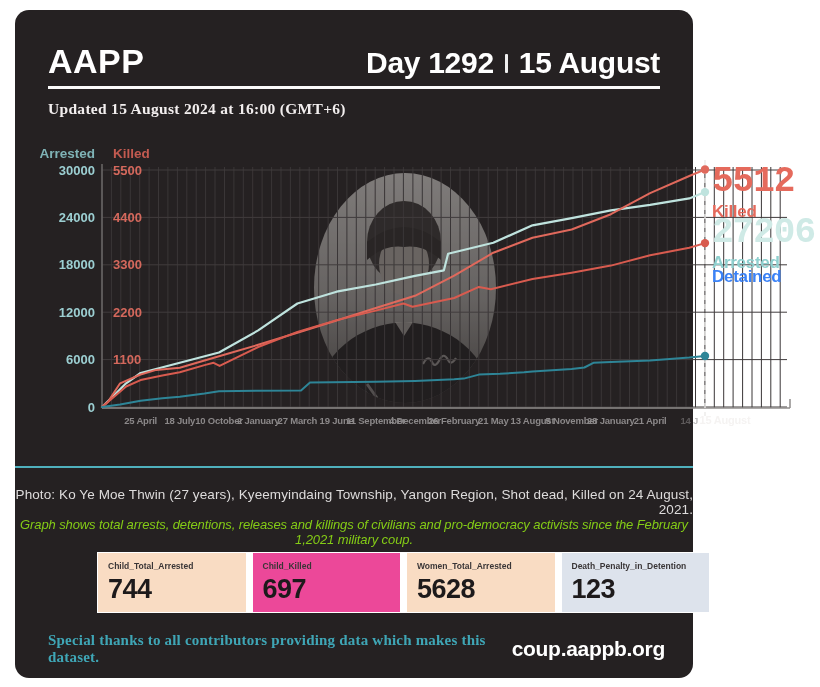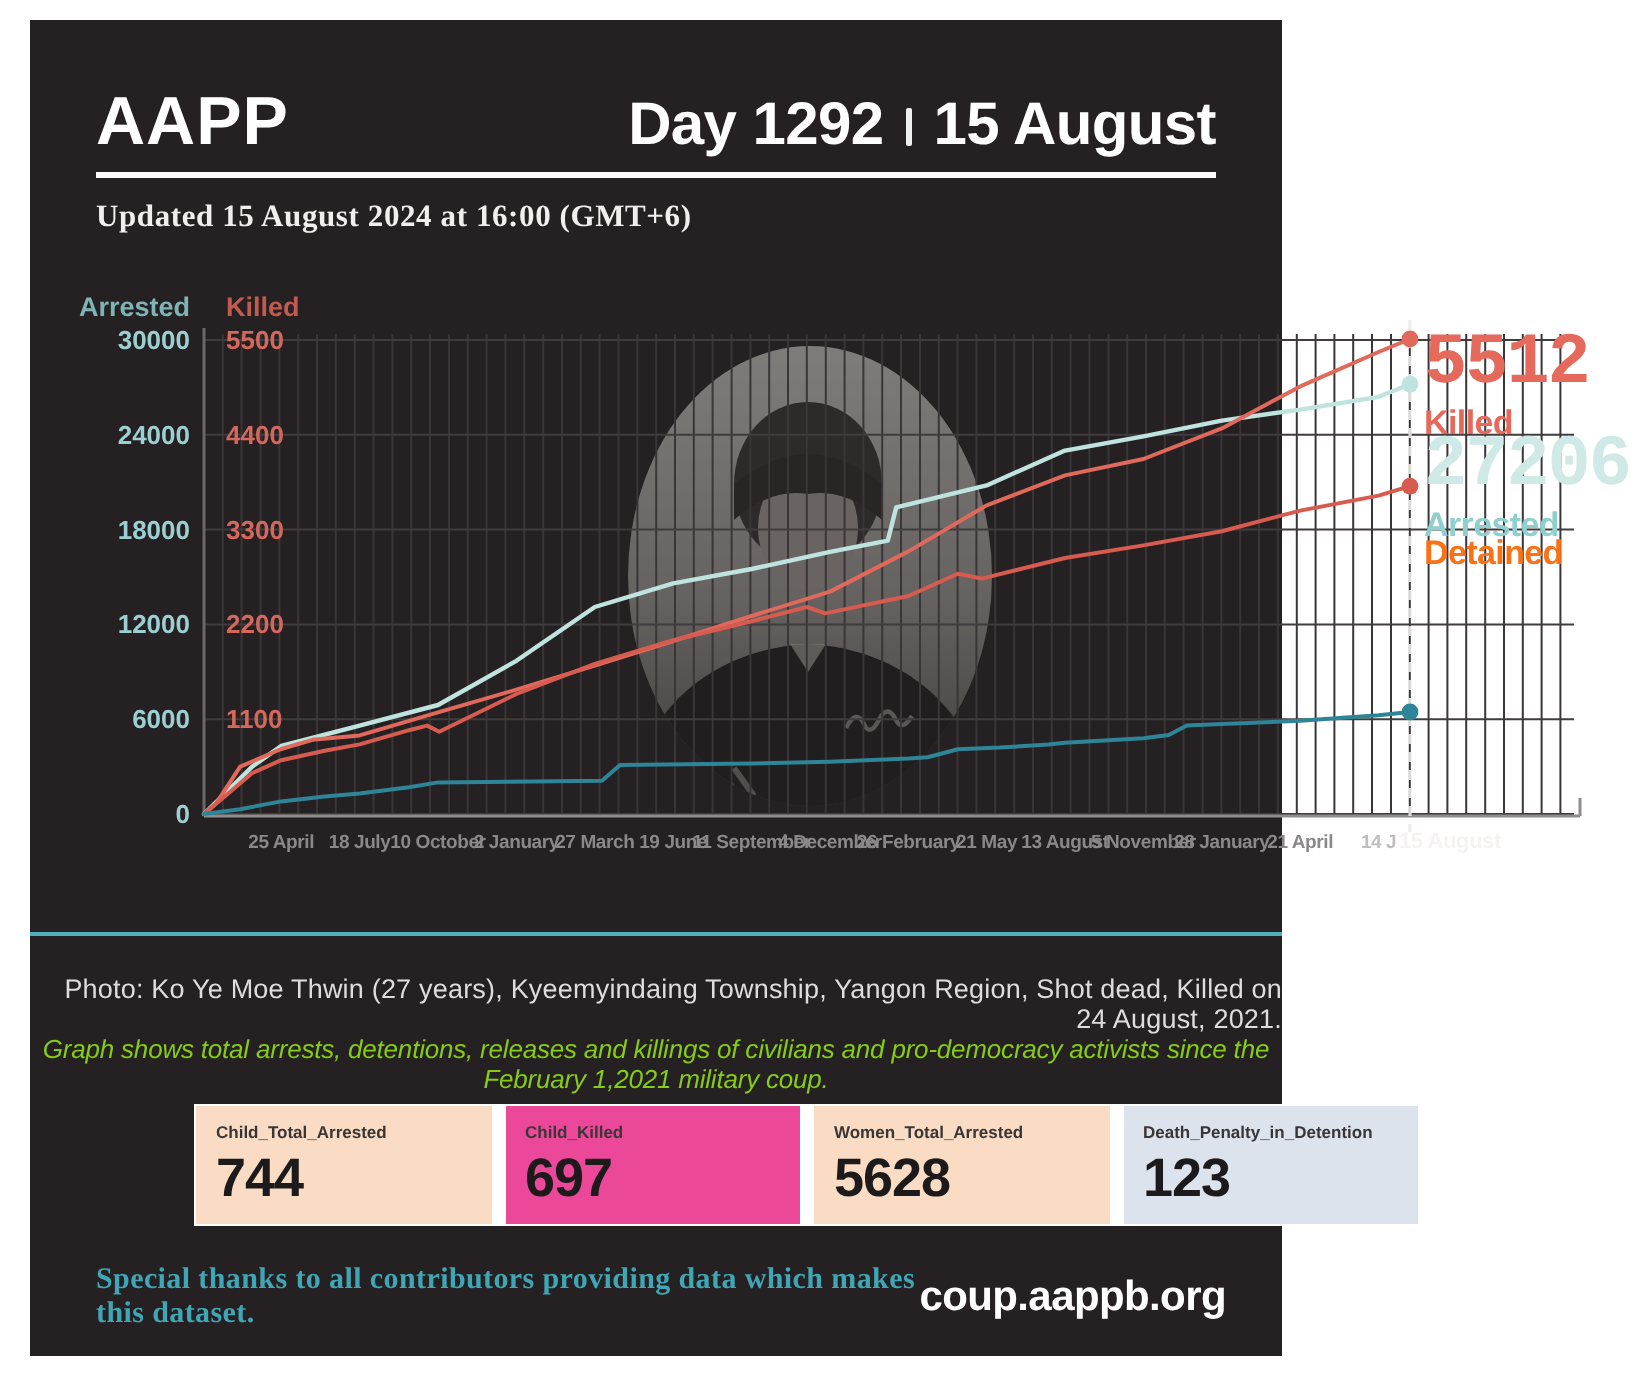--- a/index.html
+++ b/index.html
@@ -1,22 +1,22 @@
 <!DOCTYPE html>
 <html><head>
 <meta charset="utf-8">
 <style>
   html,body{margin:0;padding:0;}
   body{
     width:820px;height:687px;background:#ffffff;
     font-family:"Liberation Sans",sans-serif;position:relative;overflow:hidden;
   }
   .card{
-    position:absolute;left:15px;top:10px;width:626px;height:668px;
-    background:#252122;border-radius:0;color:#fff;
+    position:absolute;left:15px;top:10px;width:678px;height:668px;
+    background:#252122;border-radius:14px;color:#fff;
   }
   
   .hdr{position:absolute;left:33px;right:33px;top:24px;height:44px;
        display:flex;justify-content:space-between;align-items:flex-end;}
   .logo{font-size:34px;font-weight:800;letter-spacing:.5px;line-height:1;}
   .daytitle{font-size:30px;font-weight:800;letter-spacing:-.3px;line-height:1;display:flex;align-items:center;gap:10px;}
   .pipe{display:inline-block;width:3px;height:19px;background:#efefef;border-radius:1px;margin:0 1px;}
   .rule{position:absolute;left:33px;right:33px;top:76px;height:3px;background:#fafafa;}
   .updated{position:absolute;left:33px;top:90px;font-family:"Liberation Serif",serif;
            font-weight:700;font-size:15.5px;color:#f2eeee;letter-spacing:.3px;}
@@ -221,21 +221,21 @@
 
     <div class="endlab el0">
       <div class="val" style="color: rgb(229, 106, 92);">5512</div>
       <div class="nm" style="color: rgb(229, 106, 92);">Killed</div>
     </div>
     <div class="endlab el1">
       <div class="val" style="color: rgb(207, 234, 230);">27206</div>
       <div class="nm" style="color: rgb(143, 208, 207);">Arrested</div>
     </div>
     <div class="endlab el2">
-      <div class="nm" style="color: #f97316;">Detained</div>
+      <div class="nm" style="color: #3b82f6;">Detained</div>
     </div>
   </div>
 
   <div class="divider"></div>
 
   <div class="caption">Photo: Ko Ye Moe Thwin (27 years), Kyeemyindaing Township, Yangon Region, Shot dead, Killed on 24 August, 2021.</div>
   <div class="subcaption">Graph shows total arrests, detentions, releases and killings of civilians and pro-democracy activists since the February 1,2021 military coup.</div>
 
   <div class="stats">
     <div class="stat" style="background-color: rgb(249, 220, 195);">

